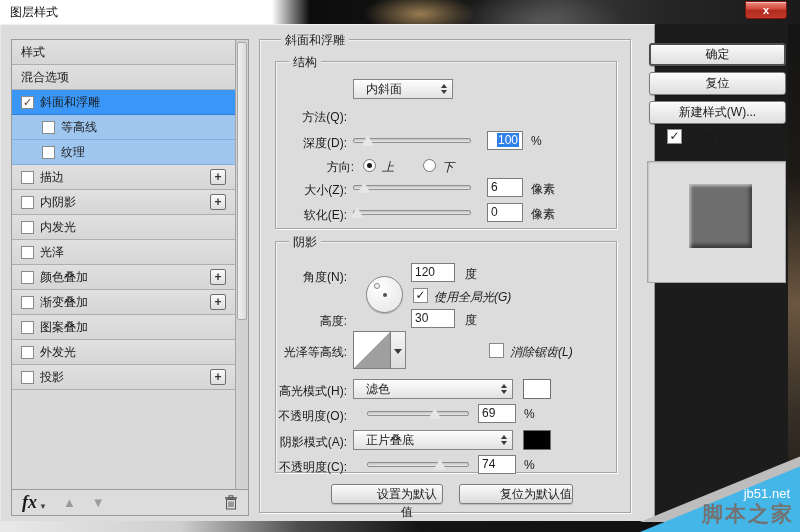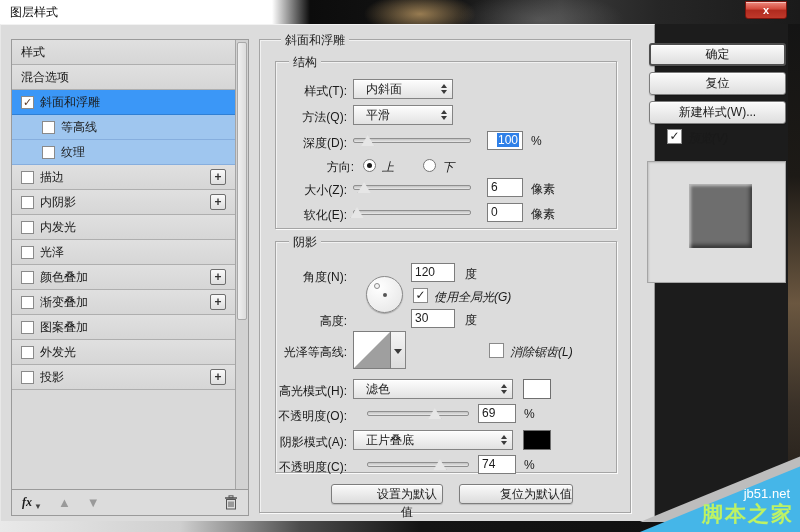--- a/index.html
+++ b/index.html
@@ -41,21 +41,21 @@
   .sb-label { white-space:nowrap; }
   .sb-plus { position:absolute; right:9px; top:4px; width:16px; height:16px; border:1px solid #6e6e6e;
     background:linear-gradient(#fafafa,#dedede); text-align:center; line-height:14px; font-weight:bold;
     color:#333; border-radius:2px; }
   .sb-scroll { position:absolute; right:0; top:0; width:13px; height:100%; background:#d2d2d2; border-left:1px solid #a5a5a5; }
   .sb-thumb { position:absolute; left:1px; top:2px; width:10px; height:62%; background:linear-gradient(to right,#efefef,#dcdcdc);
     border:1px solid #a8a8a8; border-radius:2px; }
 
   .fx-bar { position:absolute; left:10px; top:464px; width:238px; height:27px; border:1px solid #9a9a9a;
     background:#dcdcdc; display:flex; align-items:center; }
-  .fx-glyph { font-family:"Liberation Serif",serif; font-style:italic; font-weight:bold; font-size:12px; margin-left:10px; }
+  .fx-glyph { font-family:"Liberation Serif",serif; font-style:italic; font-weight:bold; font-size:18px; margin-left:10px; }
   .fx-caret { font-size:8px; color:#444; margin:8px 0 0 2px; }
   .arr { color:#9a9a9a; font-size:13px; margin-left:16px; }
   .trash { margin-left:auto; margin-right:10px; }
 
   
   .gbox { position:absolute; border:1px solid #a5a5a5; box-shadow:1px 1px 0 rgba(255,255,255,.85), inset 1px 1px 0 rgba(255,255,255,.6); }
   .legend { position:absolute; background:#dcdcdc; padding:0 4px; white-space:nowrap; }
   .flabel { position:absolute; width:142px; text-align:right; white-space:nowrap; }
   .combo { position:absolute; height:20px; border:1px solid #848484; background:linear-gradient(#fdfdfd,#e2e2e2);
     display:flex; align-items:center; padding-left:12px; box-shadow:inset 0 1px 0 #fff; }
@@ -103,21 +103,21 @@
   .preview-box { position:absolute; left:646px; top:136px; width:139px; height:122px; border:1px solid #a5a5a5;
     background:#dedede; box-shadow:inset 1px 1px 2px rgba(0,0,0,.12); }
   .preview-sq { position:absolute; left:41px; top:22px; width:63px; height:64px; background:#6e6e6e;
     box-shadow:inset 2px 2px 3px rgba(255,255,255,.55), inset -2px -3px 4px rgba(0,0,0,.55); }
 
   
   .wm { position:absolute; right:0; bottom:0; width:160px; height:84px; }
   .wm-gray { position:absolute; inset:0; clip-path:polygon(0 88%,100% 10%,100% 88%); background:#bdbdbd; }
   .wm-blue { position:absolute; inset:0; clip-path:polygon(0 100%,100% 22%,100% 100%); }
   .wm-site { position:absolute; right:10px; top:38px; color:#fff; font-size:13px; }
-  .wm-name { position:absolute; right:6px; top:52px; color:#bef264; font-size:21px; font-weight:bold; letter-spacing:2px;
+  .wm-name { position:absolute; right:6px; top:52px; color:#737373; font-size:21px; font-weight:bold; letter-spacing:2px;
     font-family:"Liberation Sans",sans-serif; }
 </style>
 </head>
 <body>
 
 <div class="screen">
 
   <div class="titlebar">
     <span class="win-title">图层样式</span>
     <div class="close-btn">x</div>
@@ -208,37 +208,29 @@
         <line x1="9" y1="6.5" x2="9" y2="12" stroke="#555"></line>
       </svg>
     </div>
 
     <div class="gbox" style="left:258px; top:14px; width:372px; height:474px;"></div>
     <span class="legend" style="left:280px; top:7px;">斜面和浮雕</span>
 
     <div class="gbox" style="left:274px; top:36px; width:342px; height:168px;"></div>
     <span class="legend" style="left:288px; top:29px;">结构</span>
 
-    <span class="flabel" style="left:204px; top:58px;">样式(T):</span>
     <div class="combo" style="left:352px; top:54px; width:100px;">
       <span>内斜面</span>
       <span class="spin">
           <i class="up"></i>
           <i class="dn"></i>
         </span>
     </div>
 
     <span class="flabel" style="left:204px; top:84px;">方法(Q):</span>
-    <div class="combo" style="left:352px; top:80px; width:100px;">
-      <span>平滑</span>
-      <span class="spin">
-          <i class="up"></i>
-          <i class="dn"></i>
-        </span>
-    </div>
 
     <span class="flabel" style="left:204px; top:110px;">深度(D):</span>
     <div class="slider" style="left:352px; top:108px; width:118px;">
       <div class="track"></div>
         <div class="thumb" style="left: calc(12% - 6px);"></div>
     </div>
     <div class="vbox" style="left:486px; top:106px; width:36px;text-align:right;">
       <span class="sel-text">100</span>
     </div>
     <span class="unit" style="left:530px; top:109px; position:absolute;">%</span>

